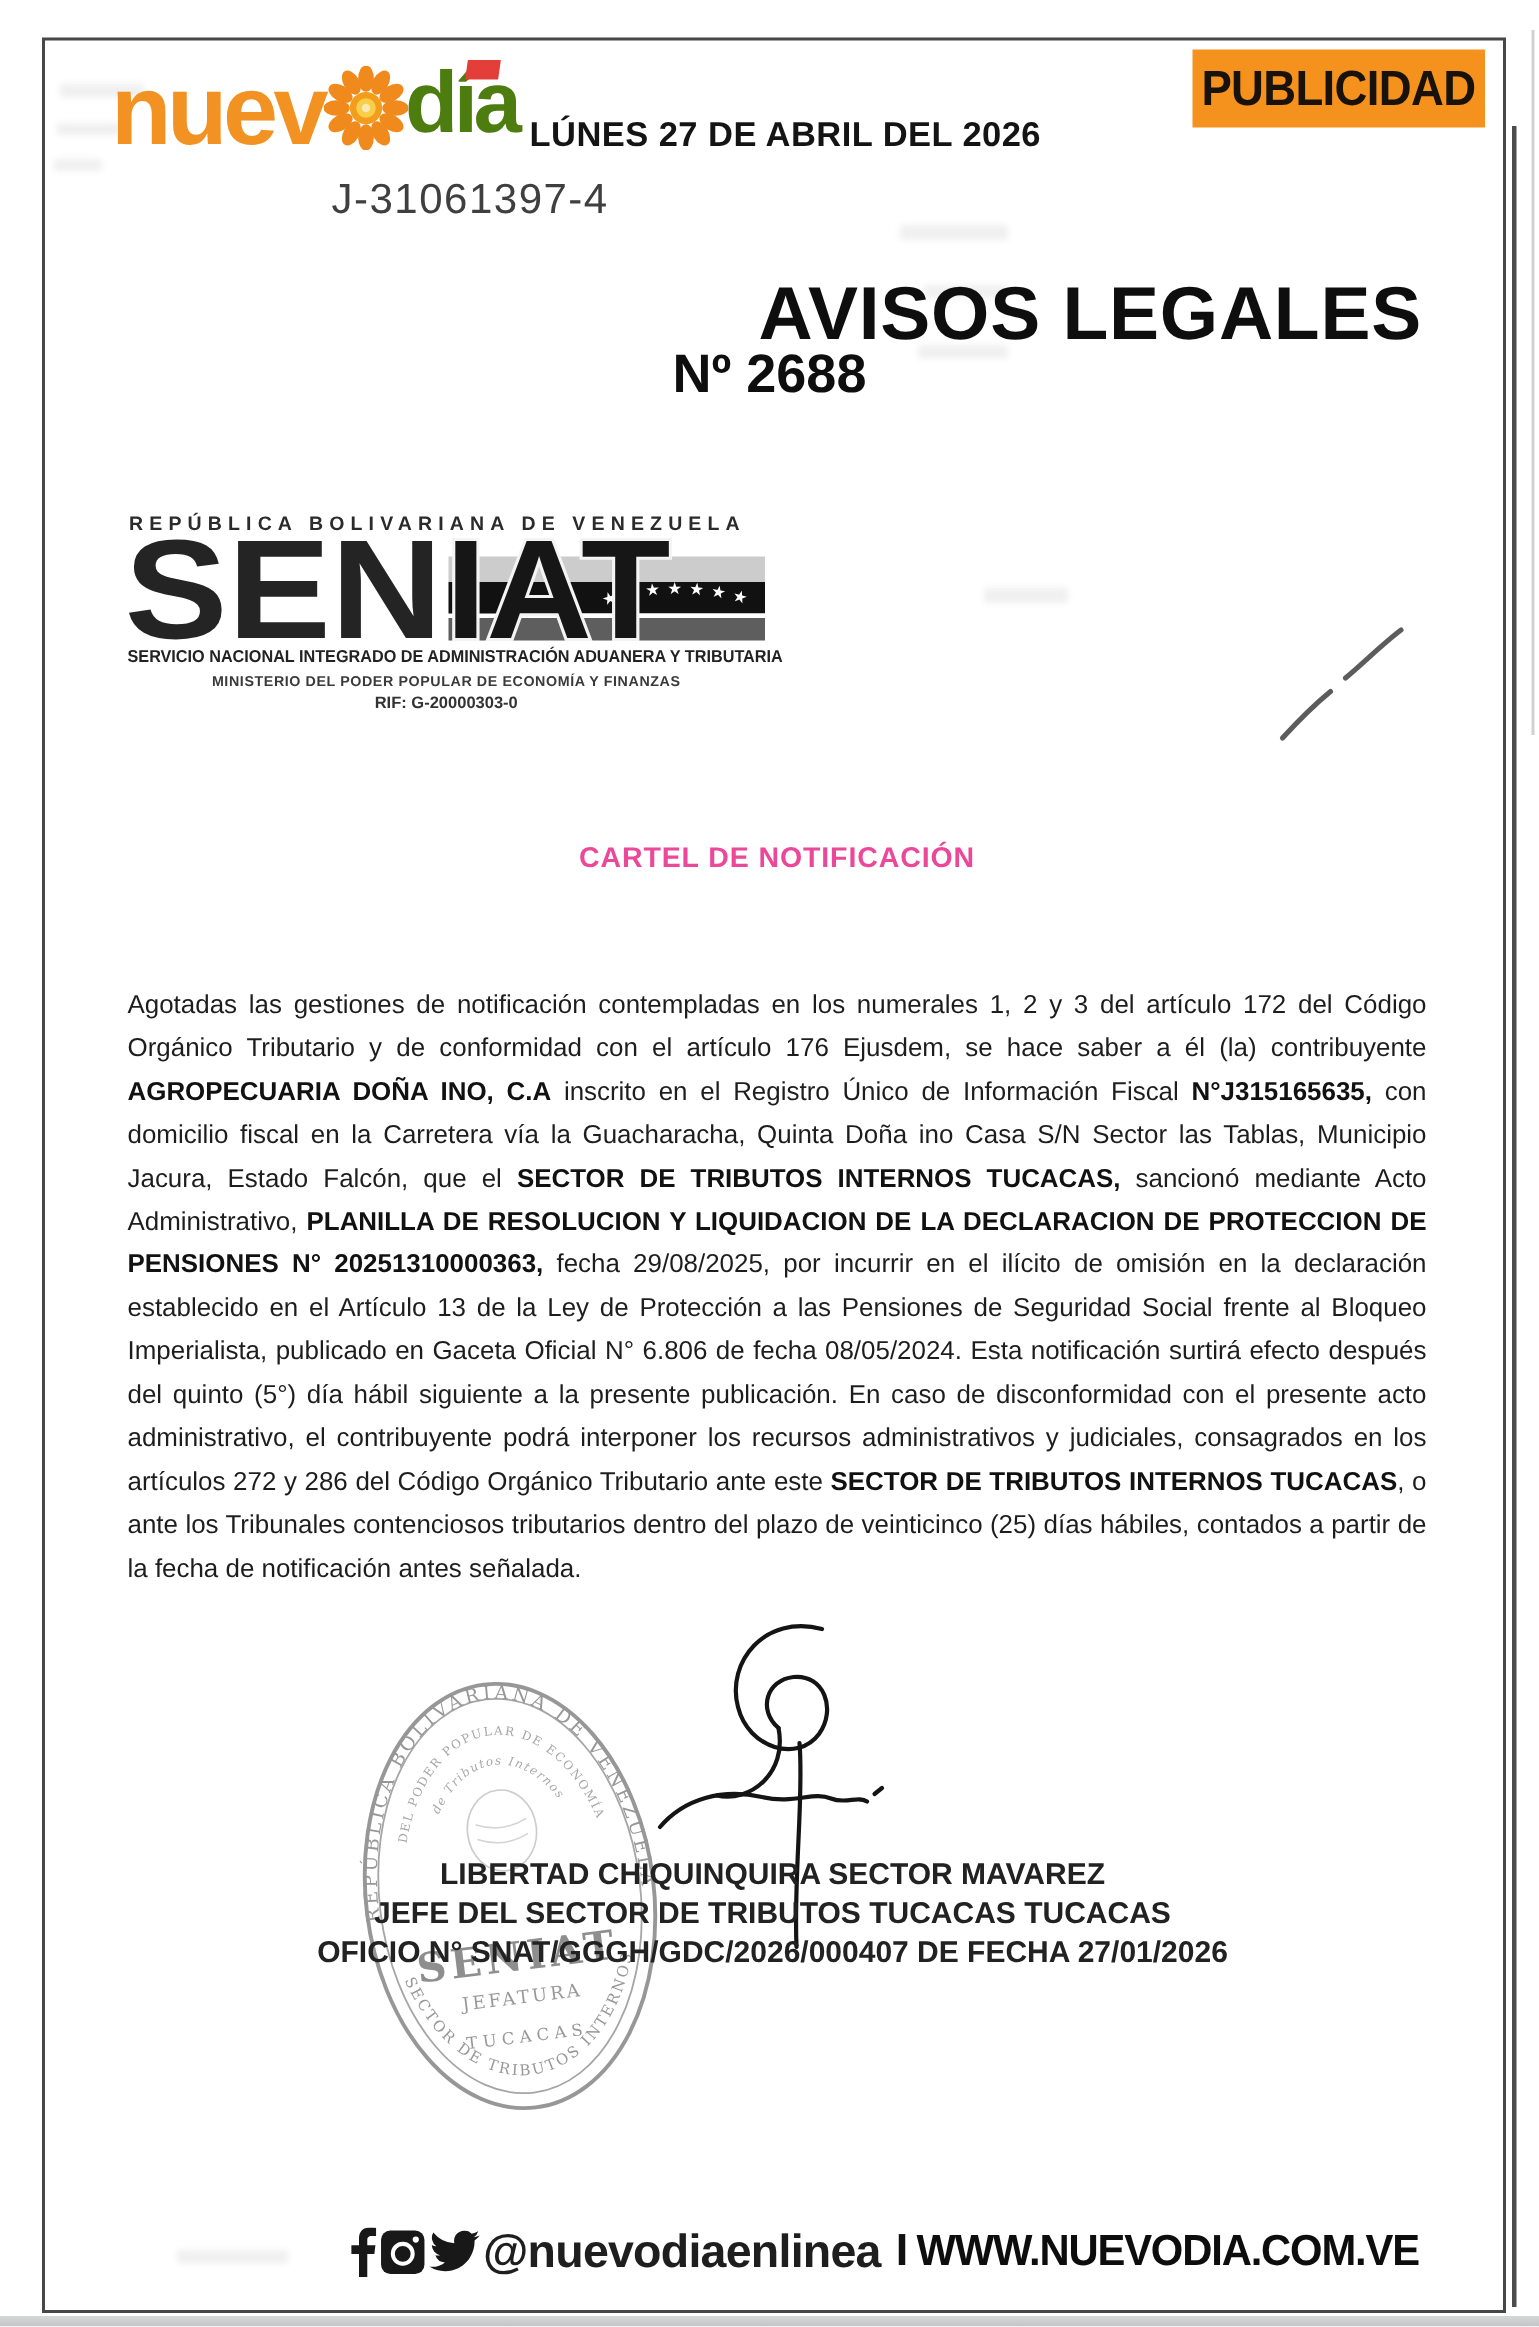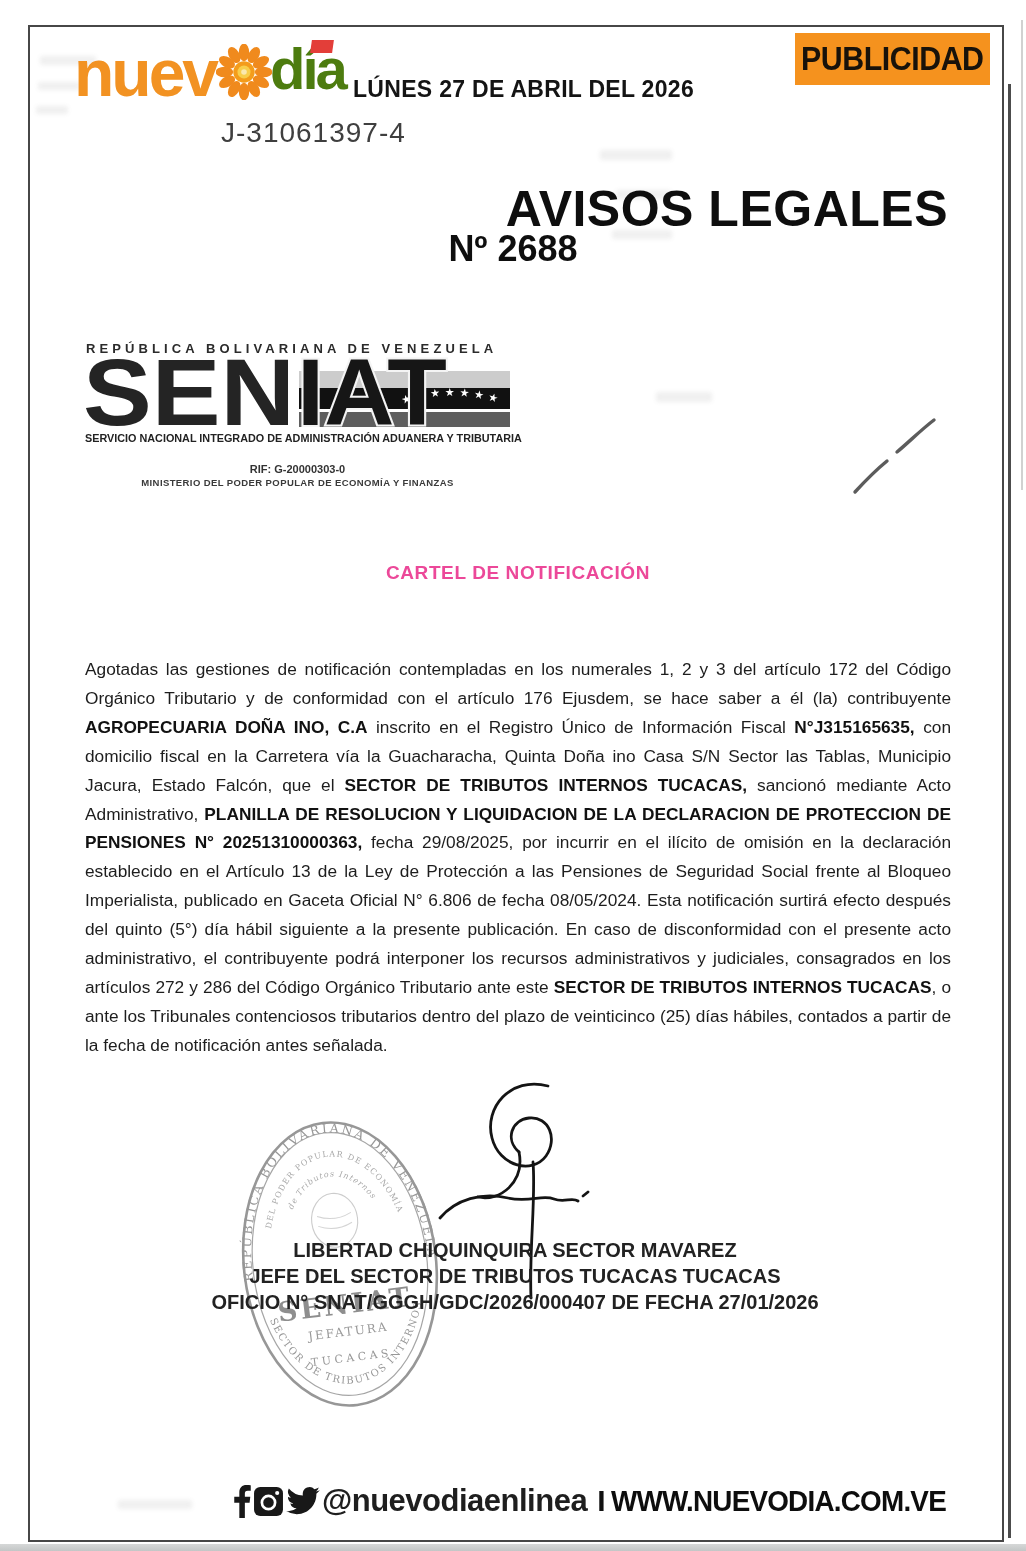--- a/index.html
+++ b/index.html
@@ -27,21 +27,21 @@
   .edition-date{left:353px;top:76px;font-size:23px;font-weight:bold;color:#141414;letter-spacing:.3px;z-index:3;}
   .ad-badge{left:795px;top:33px;width:195px;height:52px;background:#F5921E;display:flex;align-items:center;justify-content:center;z-index:4;}
   .ad-badge span{font-size:33px;font-weight:bold;color:#18120a;letter-spacing:-.5px;transform:scaleX(.92);}
   
   .legal-title{left:78px;top:180px;width:870px;text-align:right;font-size:50px;font-weight:bold;letter-spacing:.5px;color:#0e0e0e;z-index:3;}
   .legal-number{left:78px;top:228px;width:870px;text-align:center;font-size:36px;font-weight:bold;color:#0e0e0e;z-index:3;}
   
   .seniat-republic{left:86px;top:341px;width:424px;font-size:13px;font-weight:bold;letter-spacing:4.1px;color:#2b2b2b;white-space:nowrap;z-index:3;}
   .seniat-wordmark{left:85px;top:355px;width:425px;height:80px;z-index:3;}
   .seniat-service{left:85px;top:432px;font-size:11.5px;font-weight:bold;color:#222;white-space:nowrap;transform:scaleX(.94);transform-origin:left;z-index:3;}
-  .seniat-ministry{left:85px;top:449px;width:425px;text-align:center;font-size:9.5px;font-weight:bold;letter-spacing:.4px;color:#3a3a3a;z-index:3;margin-top:28px;}
+  .seniat-ministry{left:85px;top:449px;width:425px;text-align:center;font-size:9.5px;font-weight:bold;letter-spacing:.4px;color:#3a3a3a;z-index:3;}
   .seniat-rif{left:85px;top:463px;width:425px;text-align:center;font-size:11px;font-weight:bold;color:#333;z-index:3;}
   
   .pen-mark{left:848px;top:414px;width:92px;height:86px;z-index:3;}
   
   .cartel-heading{left:85px;top:562px;width:866px;text-align:center;font-size:19px;font-weight:bold;letter-spacing:.6px;color:#ec4899;z-index:3;}
   .cartel-body{left:85px;top:655px;width:866px;font-size:17.3px;line-height:28.9px;text-align:justify;color:#1d1d1d;z-index:3;}
   .cartel-body b{color:#111;}
   
   .stamp{left:222px;top:1108px;width:238px;height:312px;z-index:3;}
   .signature{left:428px;top:1078px;width:172px;height:232px;z-index:4;}

